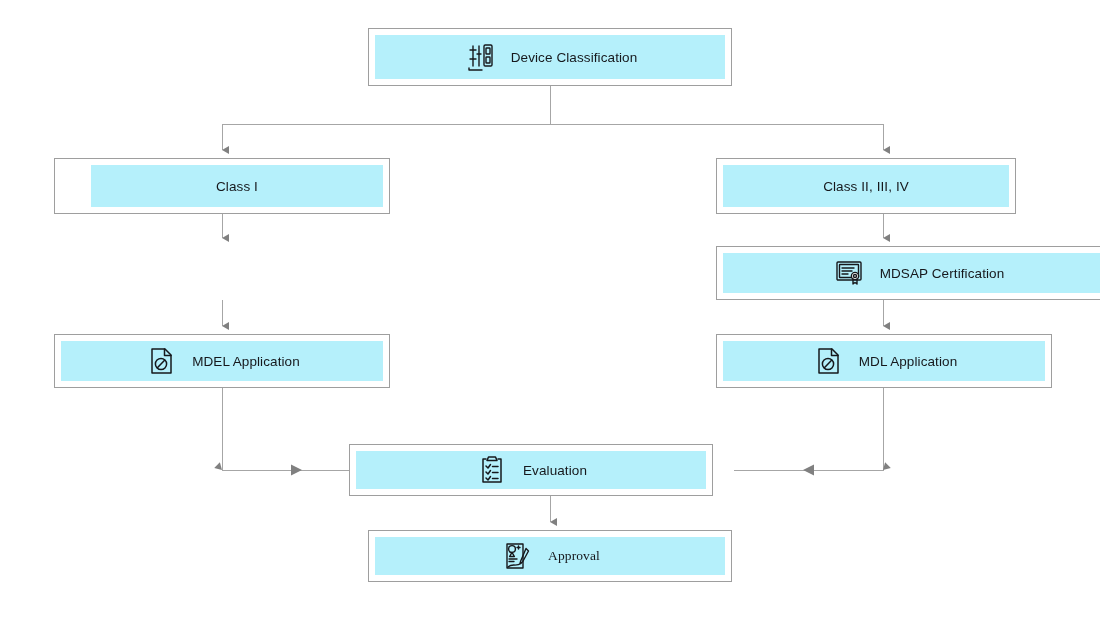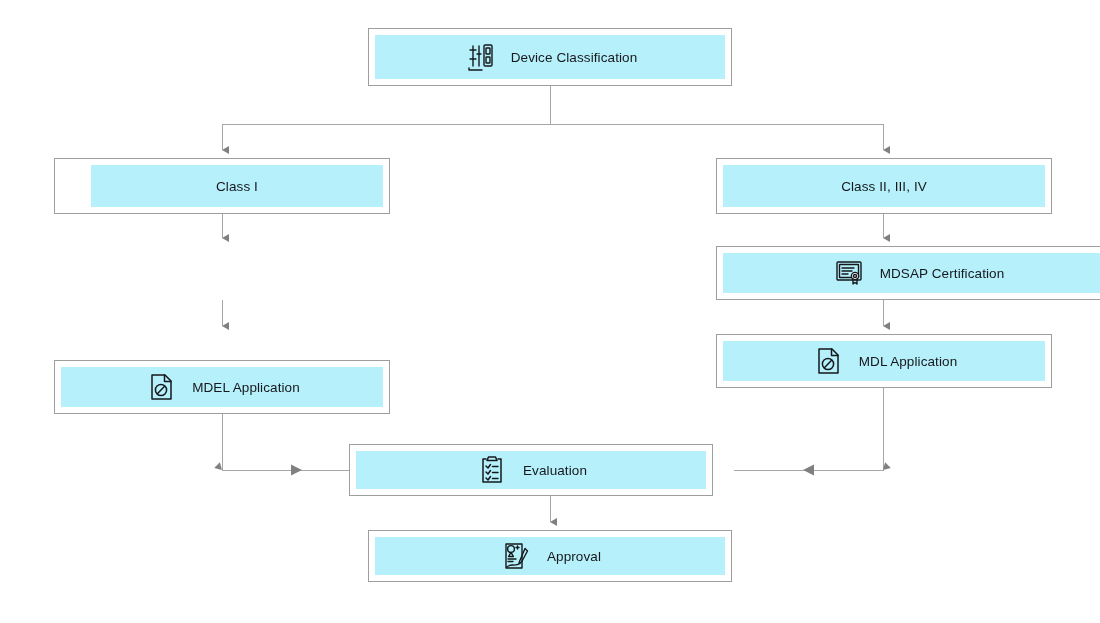--- a/index.html
+++ b/index.html
@@ -124,21 +124,21 @@
       <span class="node-label">Device Classification</span>
     </div>
   </div>
 
   <div class="node no-icon" style="left:54px; top:158px; width:336px; height:56px;padding-left:36px;">
     <div class="node-inner">
       <span class="node-label">Class I</span>
     </div>
   </div>
 
-  <div class="node no-icon" style="left:716px; top:158px; width:336px; height:56px;">
+  <div class="node no-icon" style="left:716px; top:158px; width:300px; height:56px;">
     <div class="node-inner">
       <span class="node-label">Class II, III, IV</span>
     </div>
   </div>
 
 
   <div class="node" style="left:716px; top:246px; width:404px; height:54px;">
     <div class="node-inner">
       <span class="node-icon">
         <svg width="32" height="32" viewBox="0 0 32 32" fill="none" stroke="#16181c" stroke-width="1.4" stroke-linecap="round" stroke-linejoin="round">
@@ -149,21 +149,21 @@
           <line x1="9" y1="17" x2="15" y2="17"></line>
           <circle cx="22" cy="19" r="3.6" fill="#ffffff"></circle>
           <circle cx="22" cy="19" r="1.5"></circle>
           <path d="M20 22 L20 27 L22 25.5 L24 27 L24 22"></path>
         </svg>
       </span>
       <span class="node-label">MDSAP Certification</span>
     </div>
   </div>
 
-  <div class="node" style="left:54px; top:334px; width:336px; height:54px;margin-top:26px;">
+  <div class="node" style="left:54px; top:334px; width:336px; height:54px;">
     <div class="node-inner">
       <span class="node-icon">
         <svg width="32" height="32" viewBox="0 0 32 32" fill="none" stroke="#16181c" stroke-width="1.5" stroke-linecap="round" stroke-linejoin="round">
           <path d="M7 4 L20 4 L26 10 L26 28 L7 28 Z"></path>
           <path d="M19.5 4 L19.5 10.5 L26 10.5"></path>
           <circle cx="16" cy="19" r="5.6"></circle>
           <path d="M12.6 22.6 L19.6 15.2"></path>
         </svg>
       </span>
       <span class="node-label">MDEL Application</span>
@@ -195,21 +195,21 @@
           <path d="M10 18 L12 20 L14.5 16.5"></path>
           <line x1="16.5" y1="18.5" x2="22" y2="18.5"></line>
           <path d="M10 24 L12 26 L14.5 22.5"></path>
           <line x1="16.5" y1="24.5" x2="22" y2="24.5"></line>
         </svg>
       </span>
       <span class="node-label">Evaluation</span>
     </div>
   </div>
 
-  <div class="node" style="left:368px; top:530px; width:364px; height:52px;">
+  <div class="node" style="left:368px; top:530px; width:364px; height:52px;font-family:Liberation Serif, serif;">
     <div class="node-inner">
       <span class="node-icon">
         <svg width="32" height="32" viewBox="0 0 32 32" fill="none" stroke="#16181c" stroke-width="1.4" stroke-linecap="round" stroke-linejoin="round">
           <path d="M6 4 L22 4 L22 28 L6 28 Z"></path>
           <circle cx="11" cy="9" r="3.4"></circle>
           <path d="M11 12.4 L8.6 16.5 L13.4 16.5 Z" fill="none"></path>
           <path d="M16 7.5 L19 7.5 M17.5 6 L17.5 9"></path>
           <line x1="8" y1="19" x2="16" y2="19"></line>
           <line x1="8" y1="21.5" x2="13" y2="21.5"></line>
           <path d="M7 27 C11 23 15 27 20 23.5"></path>

